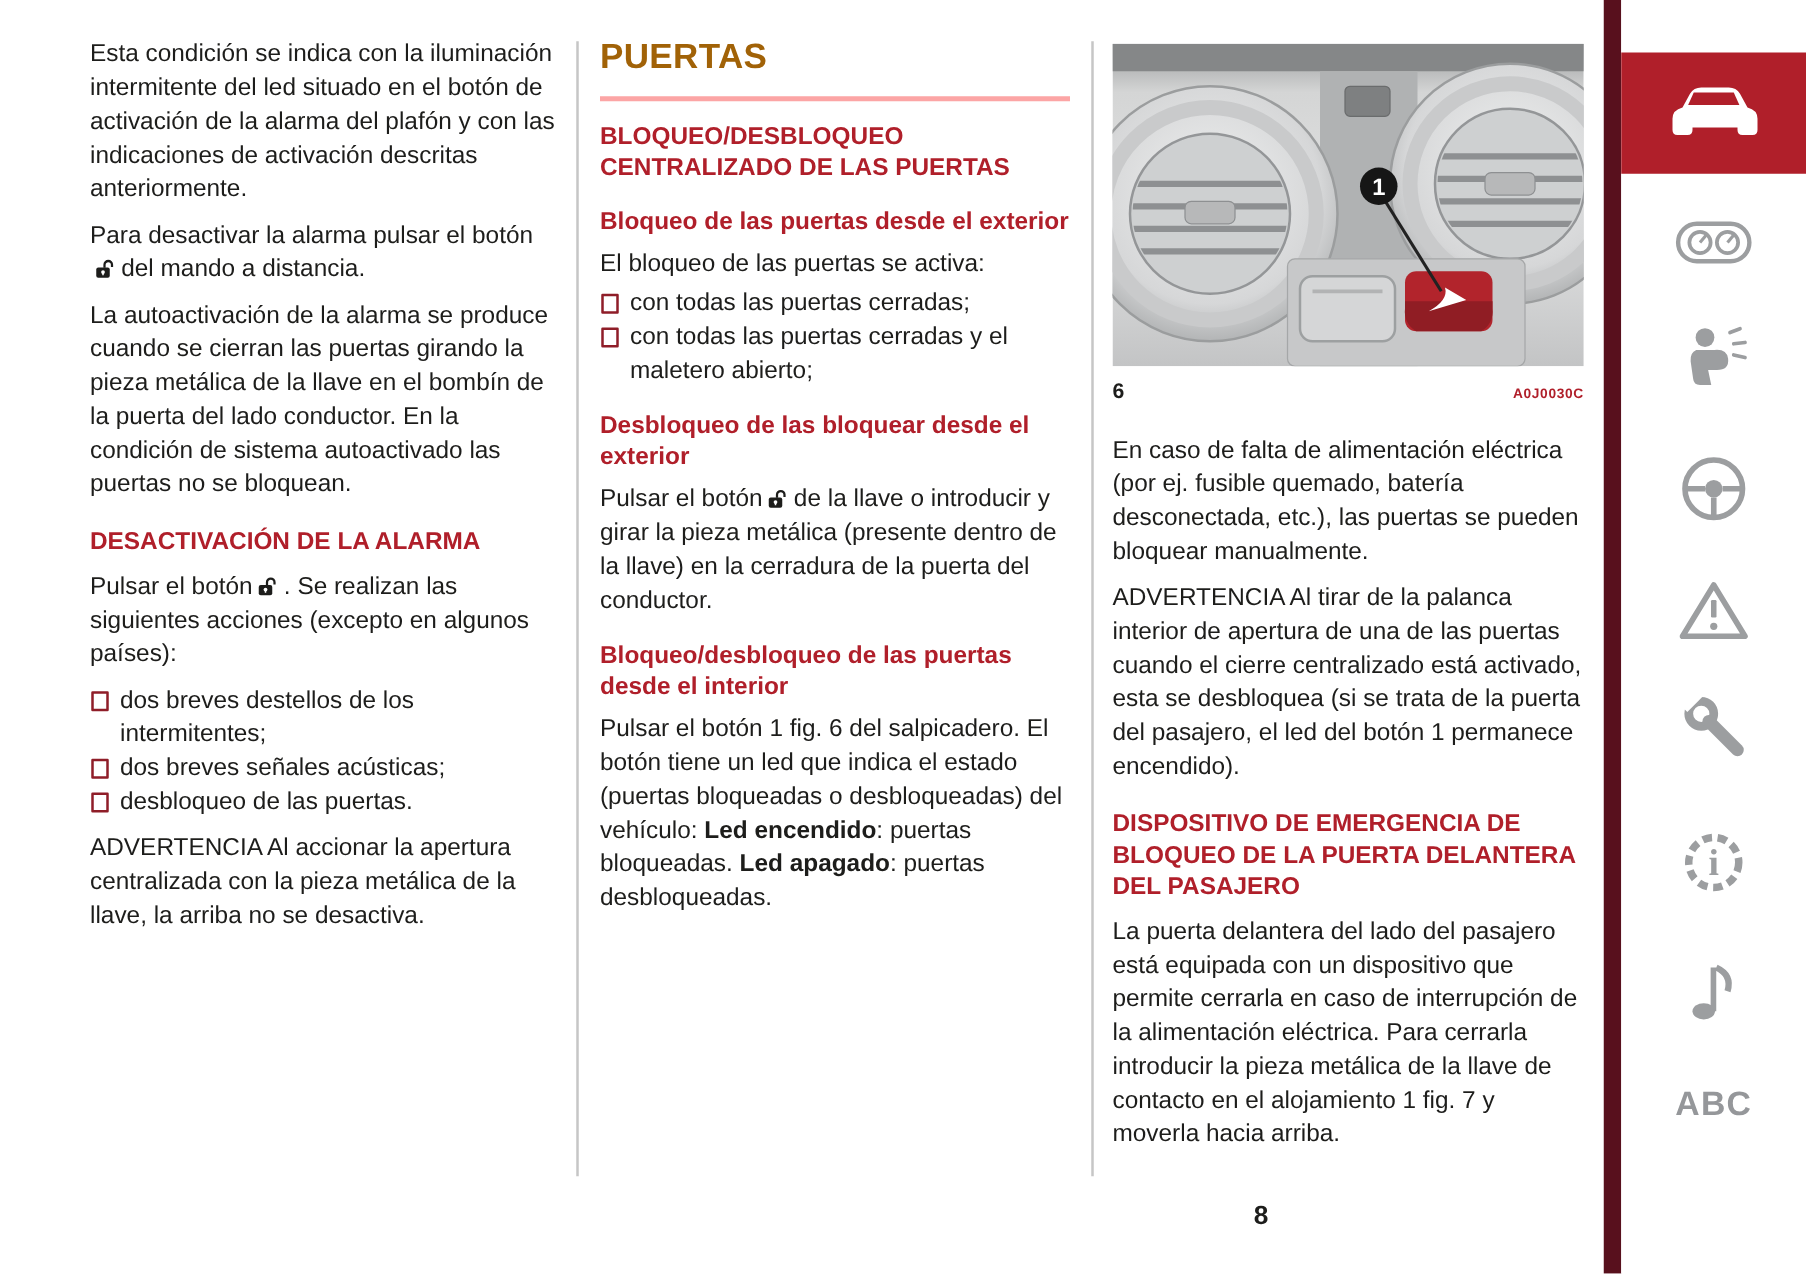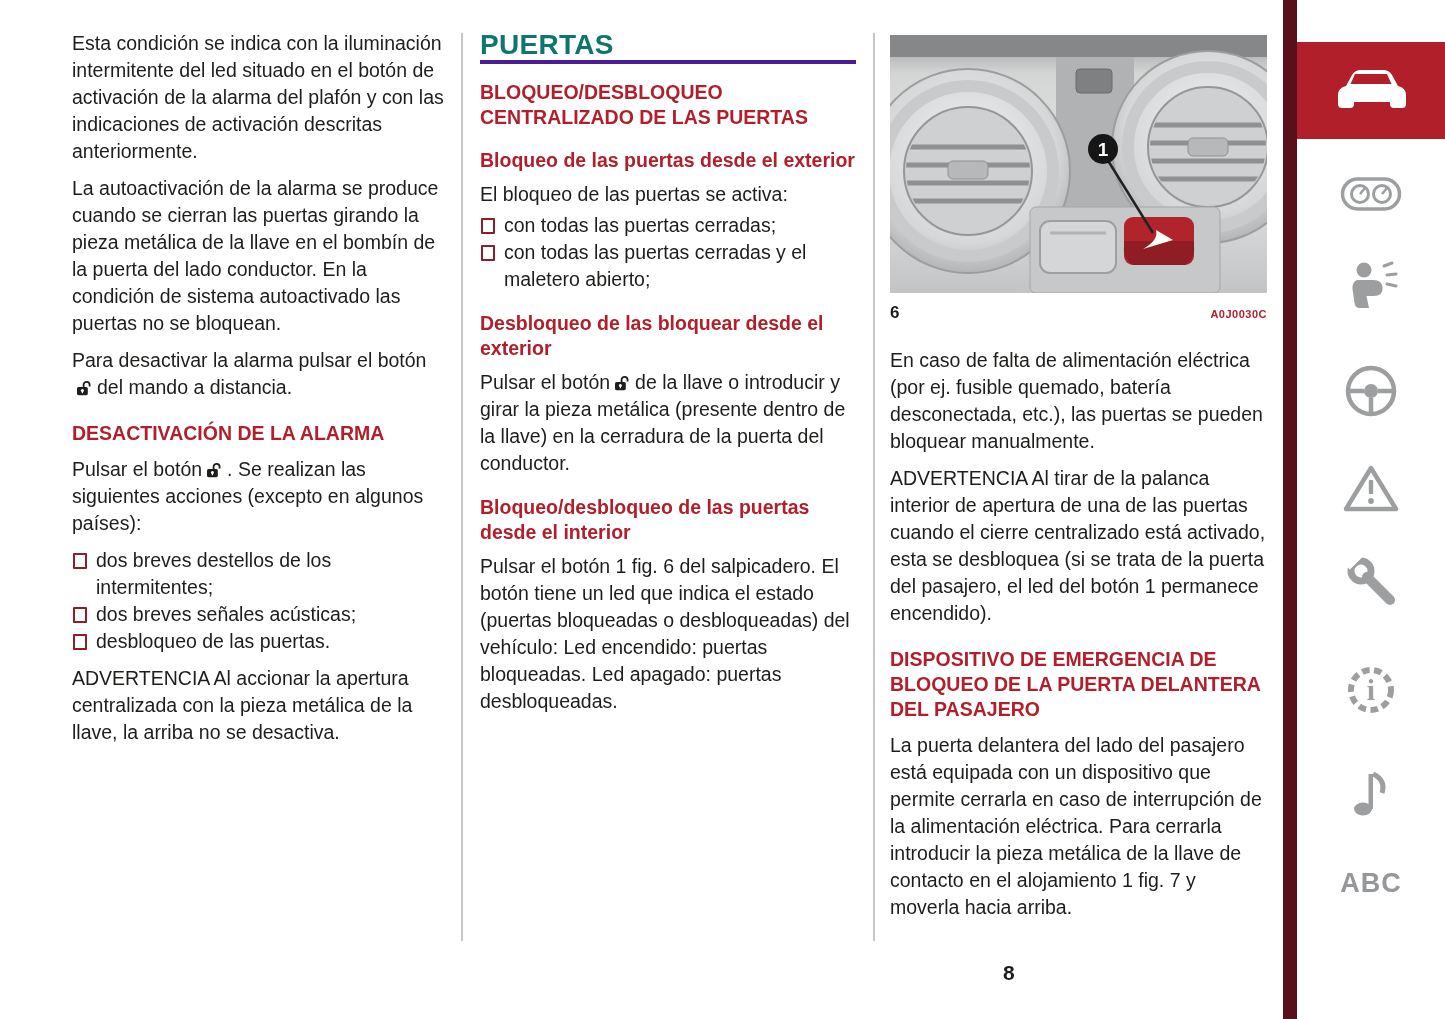--- a/index.html
+++ b/index.html
@@ -8,26 +8,26 @@
   .col-left{left:72px;width:372px;}
   .col-mid{left:480px;width:376px;}
   .col-right{left:890px;width:377px;}
   .vline{position:absolute;top:33px;height:908px;width:1.5px;background:#c6c6c6;}
   .vline-1{left:461px;}
   .vline-2{left:873px;}
   p.body{margin:0 0 10px;font-size:19.5px;line-height:27px;}
   .advert{margin-top:17px;}
   .red-heading{color:#b01f2a;font-weight:bold;font-size:19.5px;line-height:25px;margin:20px 0 10px;}
   .sub-heading{color:#b01f2a;font-weight:bold;font-size:19.5px;line-height:25px;margin:18px 0 8px;}
-  .main-title{color:#0f766e;font-weight:bold;font-size:28px;line-height:30px;letter-spacing:.3px;border-bottom:4px solid #4c1d95;padding-bottom:0;margin:0 0 16px;}
+  .main-title{color:#a16207;font-weight:bold;font-size:28px;line-height:30px;letter-spacing:.3px;border-bottom:4px solid #fca5a5;padding-bottom:17px;margin:0 0 16px;}
   ul.checklist{list-style:none;margin:2px 0 10px;padding:0;}
   ul.checklist li{display:flex;font-size:19.5px;line-height:27px;}
   .check-icon{flex:0 0 auto;width:10px;height:12px;border:2.2px solid #8f1d28;border-radius:1px;margin:6px 9px 0 1px;}
   .lockicon{display:inline-block;vertical-align:-2px;margin:0 4px;}
-  .bold{font-weight:normal;}
+  .bold{font-weight:bold;}
   .figure{margin:5px 0 0;}
   .fig-img{display:block;width:377px;height:258px;}
   .fig-caption{display:flex;justify-content:space-between;align-items:baseline;margin:10px 0 24px;}
   .fig-num{font-weight:bold;font-size:17px;color:#1d1d1b;}
   .fig-code{font-weight:bold;font-size:11px;color:#b01f2a;letter-spacing:.5px;}
   .side-strip{position:absolute;left:1283px;top:0;width:14px;height:1019px;background:#58101d;}
   .side-area{position:absolute;left:1297px;top:0;width:148px;height:1019px;background:#ffffff;}
   .chapter-active{position:absolute;left:0;top:42px;width:148px;height:97px;background:#b01f2a;display:flex;align-items:center;justify-content:center;cursor:pointer;}
   .side-tab{position:absolute;left:0;width:148px;display:flex;justify-content:center;cursor:pointer;}
   .tab-cluster{top:174px;}
@@ -57,26 +57,26 @@
     <rect x="1" y="7" width="10.8" height="8.2" rx="1.6" fill="#1d1d1b"></rect>
     <circle cx="6.4" cy="10.6" r="1.5" fill="#fff"></circle>
     <rect x="5.8" y="10.8" width="1.2" height="2.4" fill="#fff"></rect>
   </symbol>
 </svg>
 
 <div class="page">
 
   <div class="col col-left">
     <p class="body"><span>Esta condición se indica con la iluminación intermitente del led situado en el botón de activación de la alarma del plafón y con las indicaciones de activación descritas anteriormente.</span></p>
-    <p class="body"><span>La autoactivación de la alarma se produce cuando se cierran las puertas girando la pieza metálica de la llave en el bombín de la puerta del lado conductor. En la condición de sistema autoactivado las puertas no se bloquean.</span></p>
     <p class="body">
       <span>Para desactivar la alarma pulsar el botón</span><svg class="lockicon" width="17" height="16">
           <use href="#lock-open"></use>
         </svg><span>del mando a distancia.</span>
     </p>
+    <p class="body"><span>La autoactivación de la alarma se produce cuando se cierran las puertas girando la pieza metálica de la llave en el bombín de la puerta del lado conductor. En la condición de sistema autoactivado las puertas no se bloquean.</span></p>
     <div class="red-heading">DESACTIVACIÓN DE LA ALARMA</div>
     <p class="body">
       <span>Pulsar el botón</span><svg class="lockicon" width="17" height="16">
           <use href="#lock-open"></use>
         </svg><span>. Se realizan las siguientes acciones (excepto en algunos países):</span>
     </p>
     <ul class="checklist">
       <li>
           <span class="check-icon"></span>
           <span>dos breves destellos de los intermitentes;</span>

